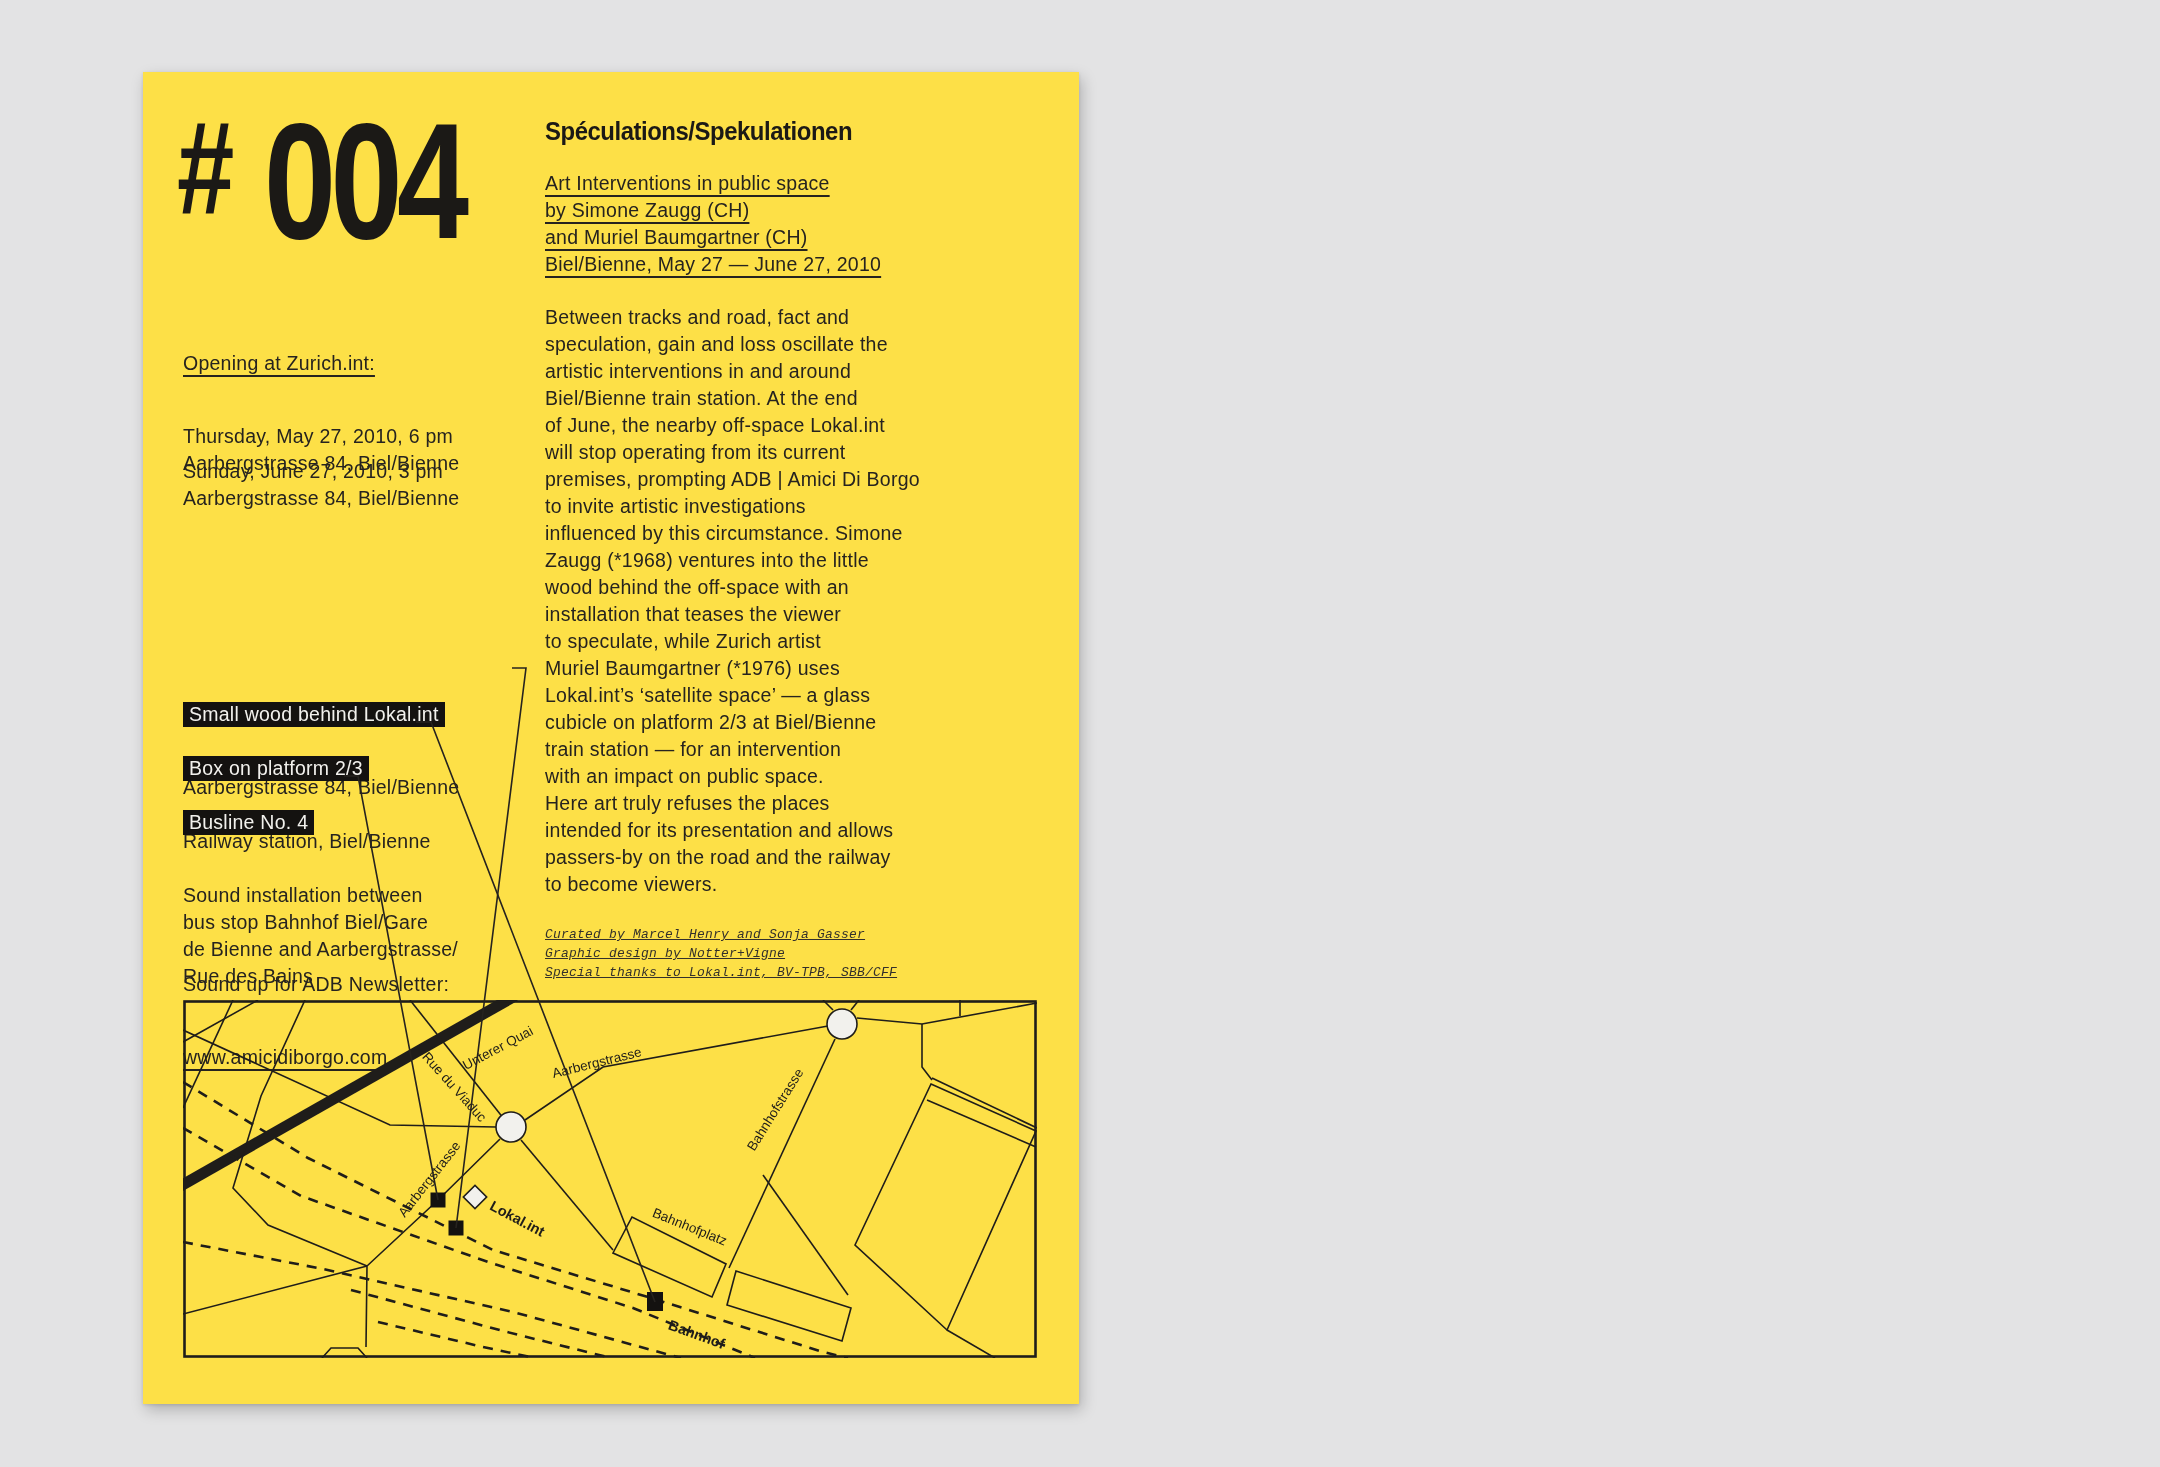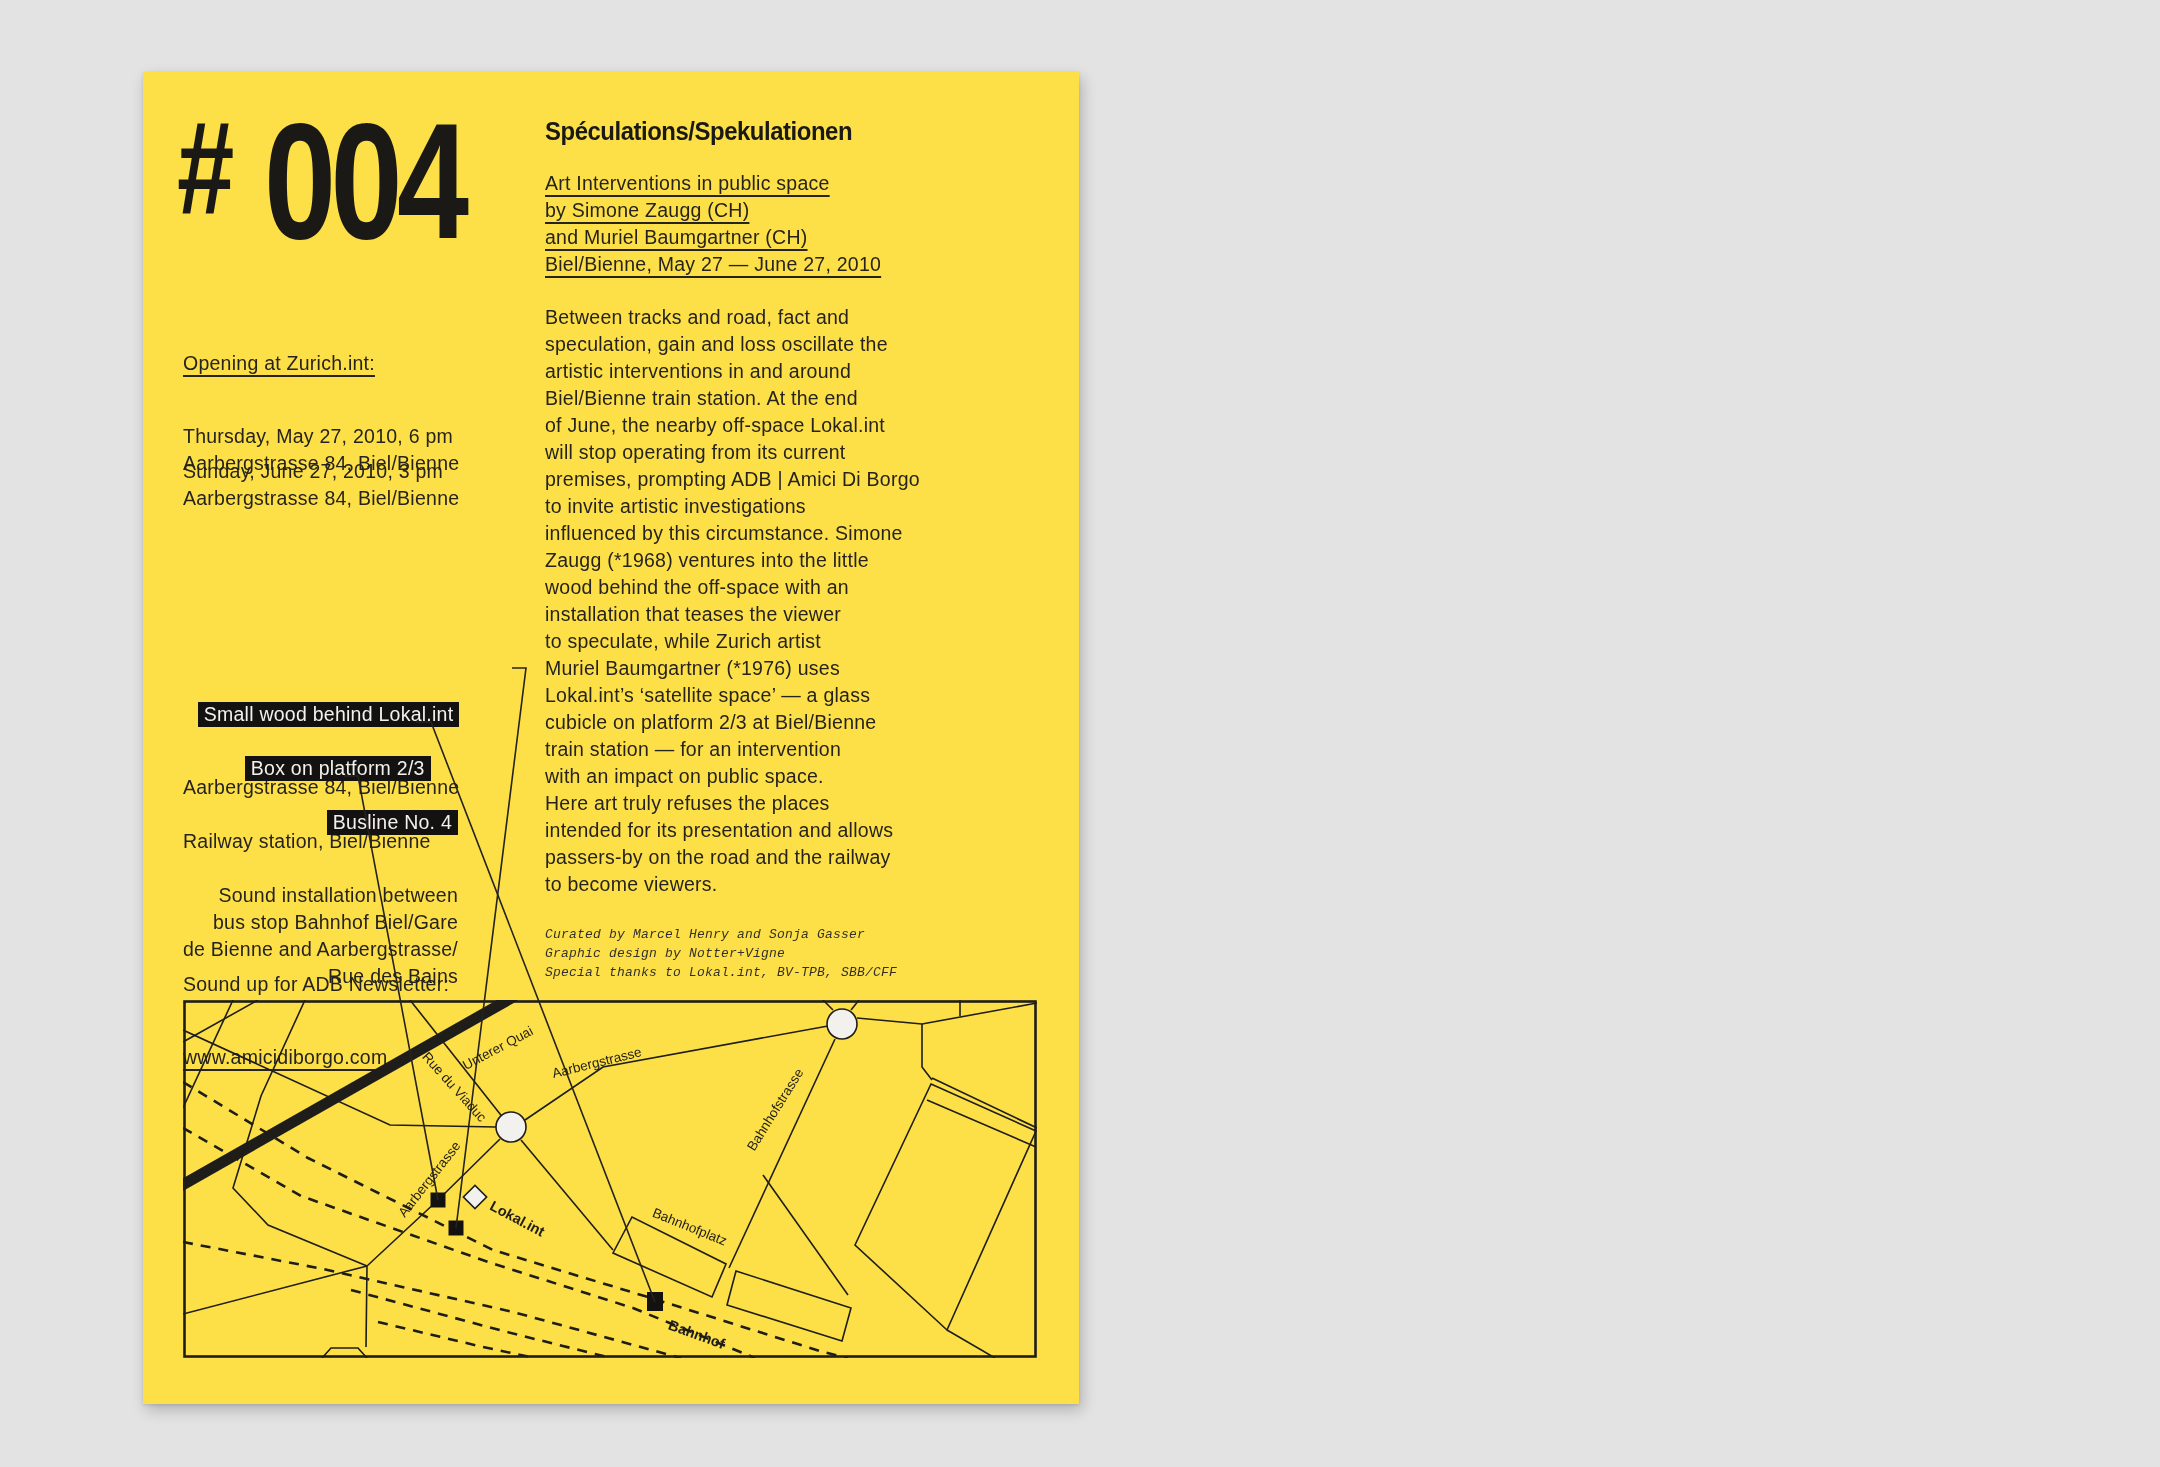--- a/index.html
+++ b/index.html
@@ -35,30 +35,30 @@
   
   .mono{
     font-family:Liberation Sans, sans-serif;
     font-size:19.5px;letter-spacing:.25px;color:#26231f;
     white-space:pre;
   }
   .block{position:absolute;left:40px;}
   .rcol{left:402px;}
   .line{height:27px;line-height:27px;}
   .u{text-decoration:underline;text-underline-offset:5px;text-decoration-thickness:1.5px;}
-  .hl .line{height:27px;line-height:27px;text-align:right;}
+  .hl .line{height:27px;line-height:27px;}
   .hlspan{
     background:#141210;color:#f2f1ed;
     padding:1px 6px 2px 6px;
   }
   .credits{
     font-family:"Liberation Mono","DejaVu Sans Mono",monospace;
     font-style:italic;font-size:13px;letter-spacing:.2px;color:#33302b;
   }
-  .credits .cline{height:19px;line-height:19px;white-space:pre;}
+  .credits .cline{height:19px;line-height:19px;white-space:pre;text-decoration:underline;}
   
   .mapwrap{position:absolute;left:40px;top:928px;width:854px;height:358px;}
   .mapwrap svg{display:block;}
   .overlay{position:absolute;left:0;top:0;width:936px;height:1332px;z-index:5;pointer-events:none;}
   svg text{font-family:"Liberation Sans",sans-serif;fill:#1f1d1a;}
 </style>
 </head>
 <body>
 
 <div class="poster">

